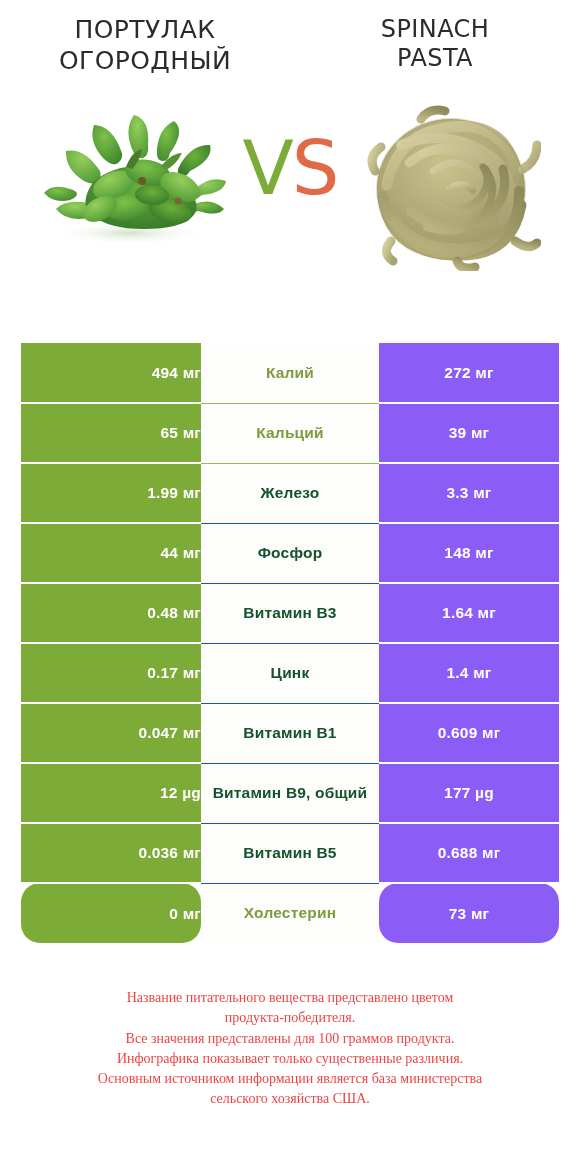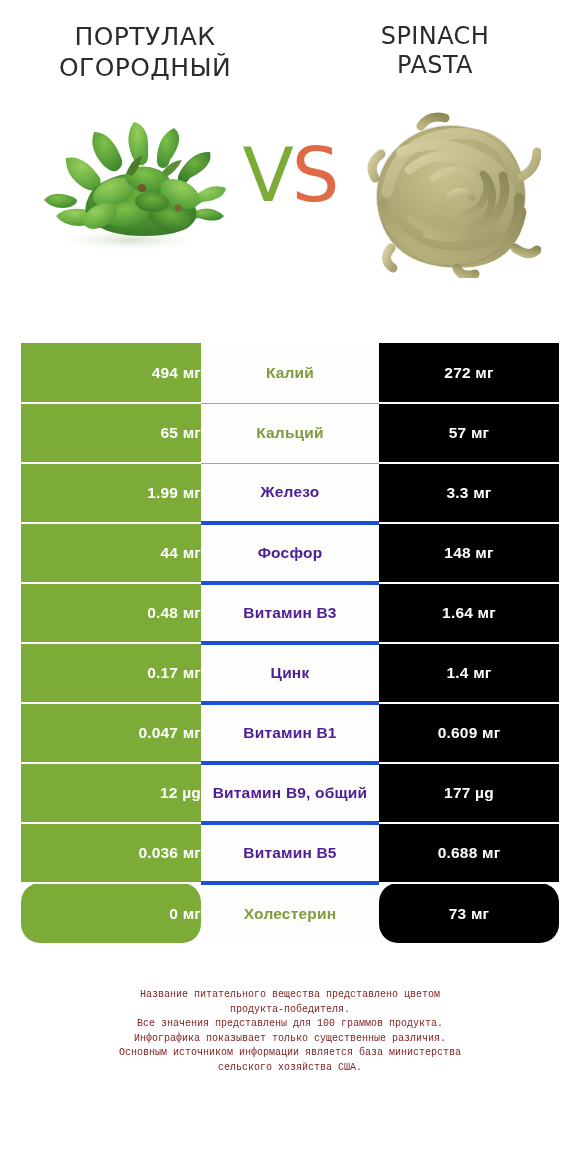--- a/index.html
+++ b/index.html
@@ -13,21 +13,21 @@
     font-family: "Liberation Sans", sans-serif;
     color: #333333;
     overflow: hidden;
     position: relative;
   }
 
   
   .header {
     display: flex;
     align-items: flex-start;
-    padding-top: 22px;
+    padding-top: 15px;
     height: 78px;
   }
   .header-col {
     flex: 0 0 50%;
     text-align: center;
     padding: 0 14px;
     box-sizing: border-box;
   }
   .product-title {
     font-size: 25px;
@@ -94,48 +94,48 @@
   }
   td.cell-left {
     width: 180px;
     background: #7DAB37;
     color: #ffffff;
     border-bottom: 2px solid #ffffff;
     text-align: right;
   }
   td.cell-right {
     width: 180px;
-    background: #000000;
+    background: #8b5cf6;
     color: #ffffff;
     border-bottom: 2px solid #ffffff;
     margin-left: 8px;
   }
   td.cell-label {
     width: 178px;
     background: #fdfdfb;
     font-size: 15.5px;
     font-weight: bold;
   }
   tr:last-child td.cell-left,
   tr:last-child td.cell-right { border-bottom: none; border-radius: 19px; }
 
   td.cell-label.win-left  { color: #7E9B3F; border-bottom: 1px solid #9cb85e; }
-  td.cell-label.win-right { color: #4c1d95; border-bottom: 4px solid #1d4ed8; }
+  td.cell-label.win-right { color: #14532d; border-bottom: 1px solid #1d4ed8; }
   tr:last-child td.cell-label { border-bottom: none; }
 
   
   .footer {
     position: absolute;
     left: 0; right: 0;
     top: 988px;
     text-align: center;
-    font-size: 10px;
+    font-size: 14px;
     line-height: 1.45;
-    color: #7f1d1d;
-    font-family: Liberation Mono, monospace;
+    color: #ef4444;
+    font-family: Liberation Serif, serif;
     padding: 0 22px;
     box-sizing: border-box;
   }
   .footer div { white-space: nowrap; }
 
   
   svg { display: block; }
 </style>
 </head>
 <body>
@@ -246,21 +246,21 @@
 <table class="nutrition-table">
   <tbody>
     <tr>
       <td class="cell-left">494 мг</td>
       <td class="cell-label win-left">Калий</td>
       <td class="cell-right">272 мг</td>
     </tr>
     <tr>
       <td class="cell-left">65 мг</td>
       <td class="cell-label win-left">Кальций</td>
-      <td class="cell-right">57 мг</td>
+      <td class="cell-right">39 мг</td>
     </tr>
     <tr>
       <td class="cell-left">1.99 мг</td>
       <td class="cell-label win-right">Железо</td>
       <td class="cell-right">3.3 мг</td>
     </tr>
     <tr>
       <td class="cell-left">44 мг</td>
       <td class="cell-label win-right">Фосфор</td>
       <td class="cell-right">148 мг</td>

